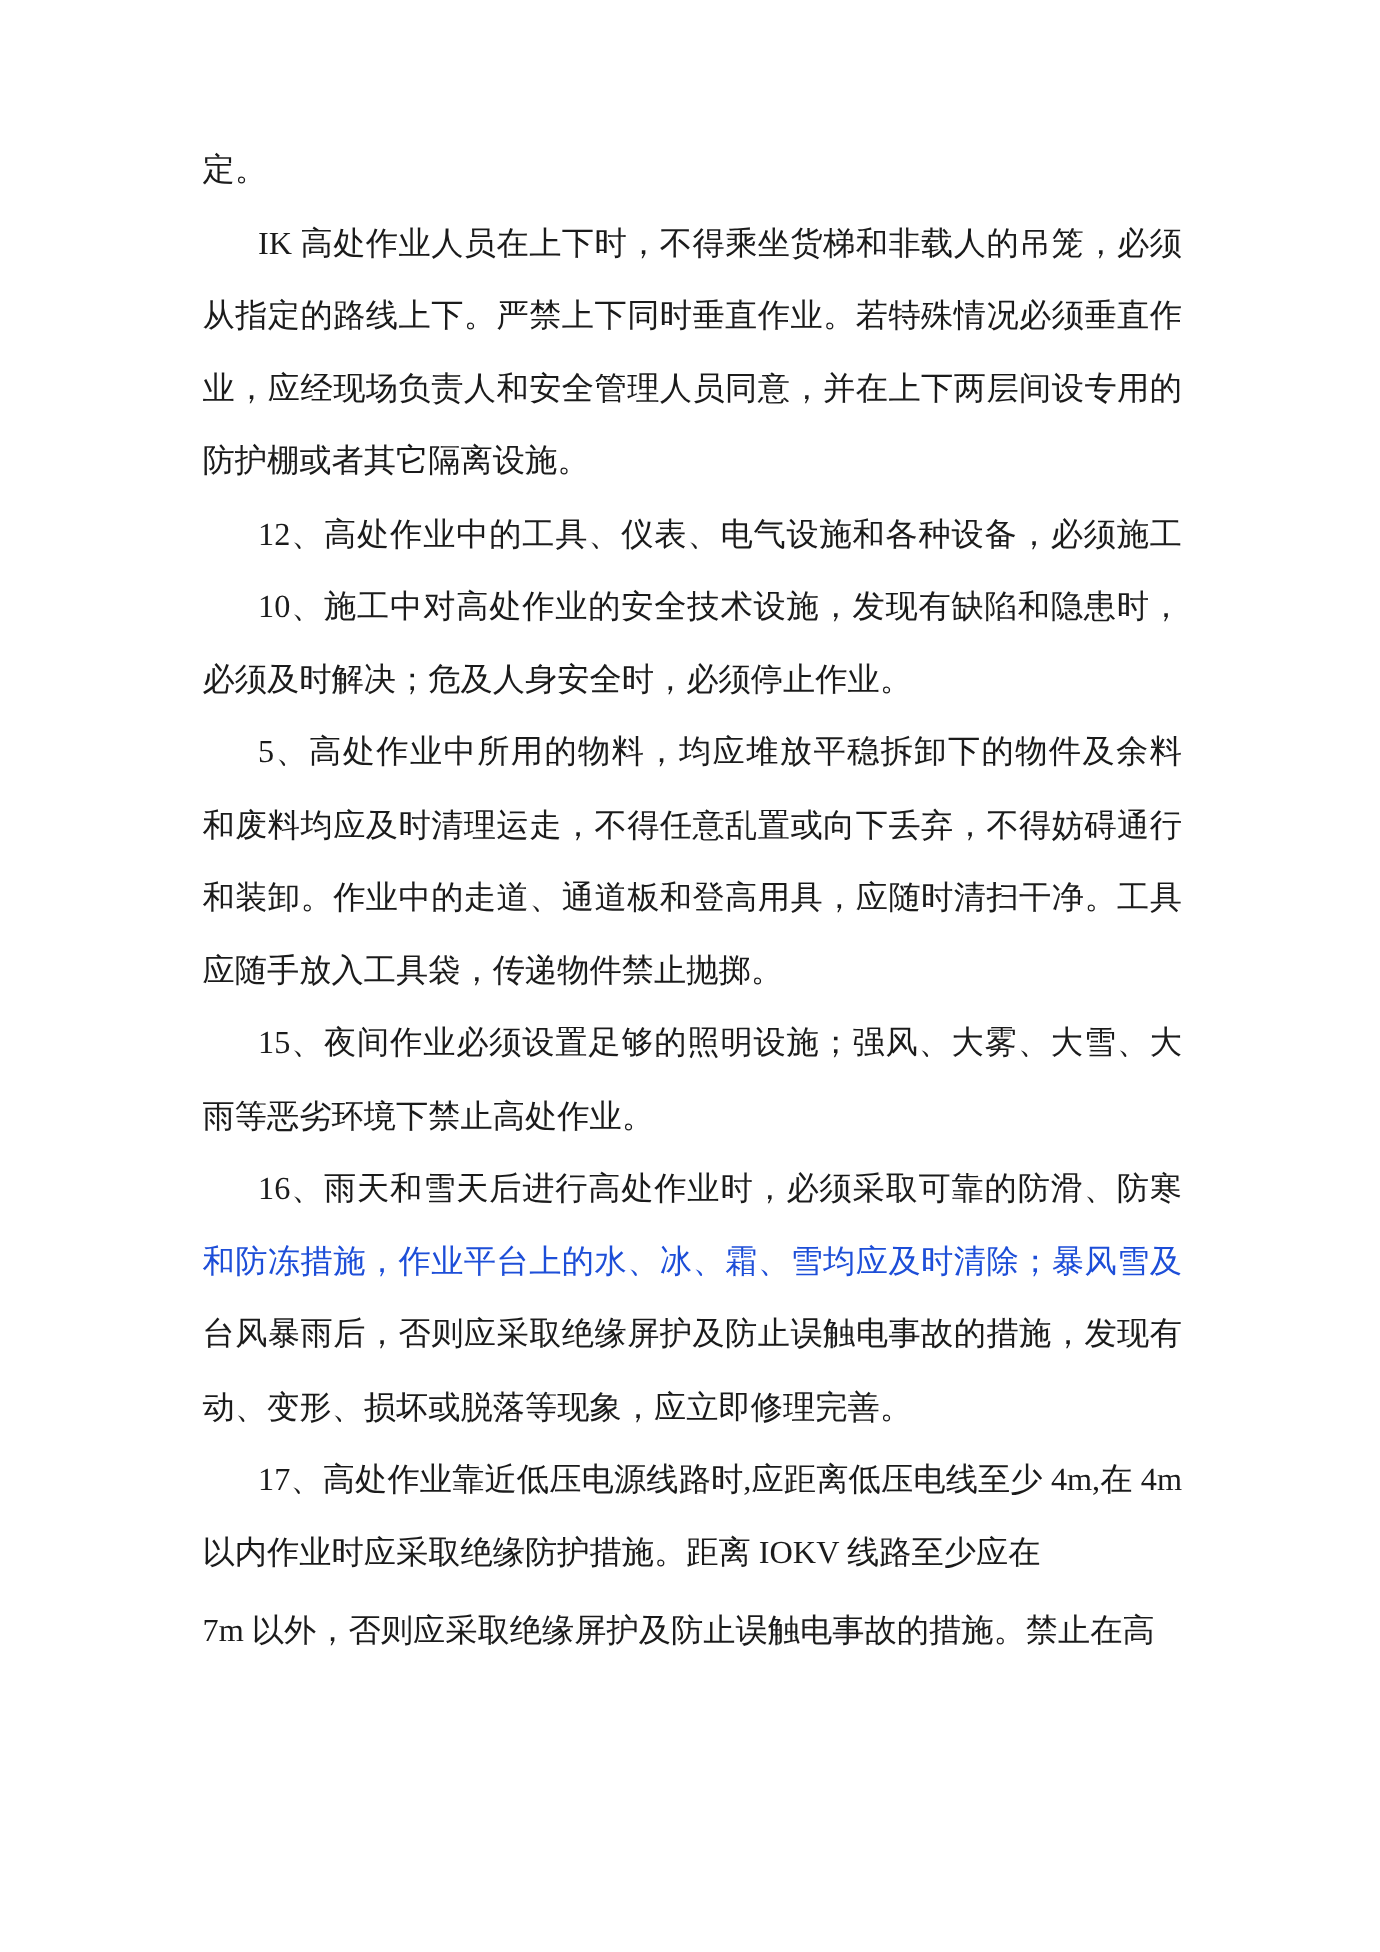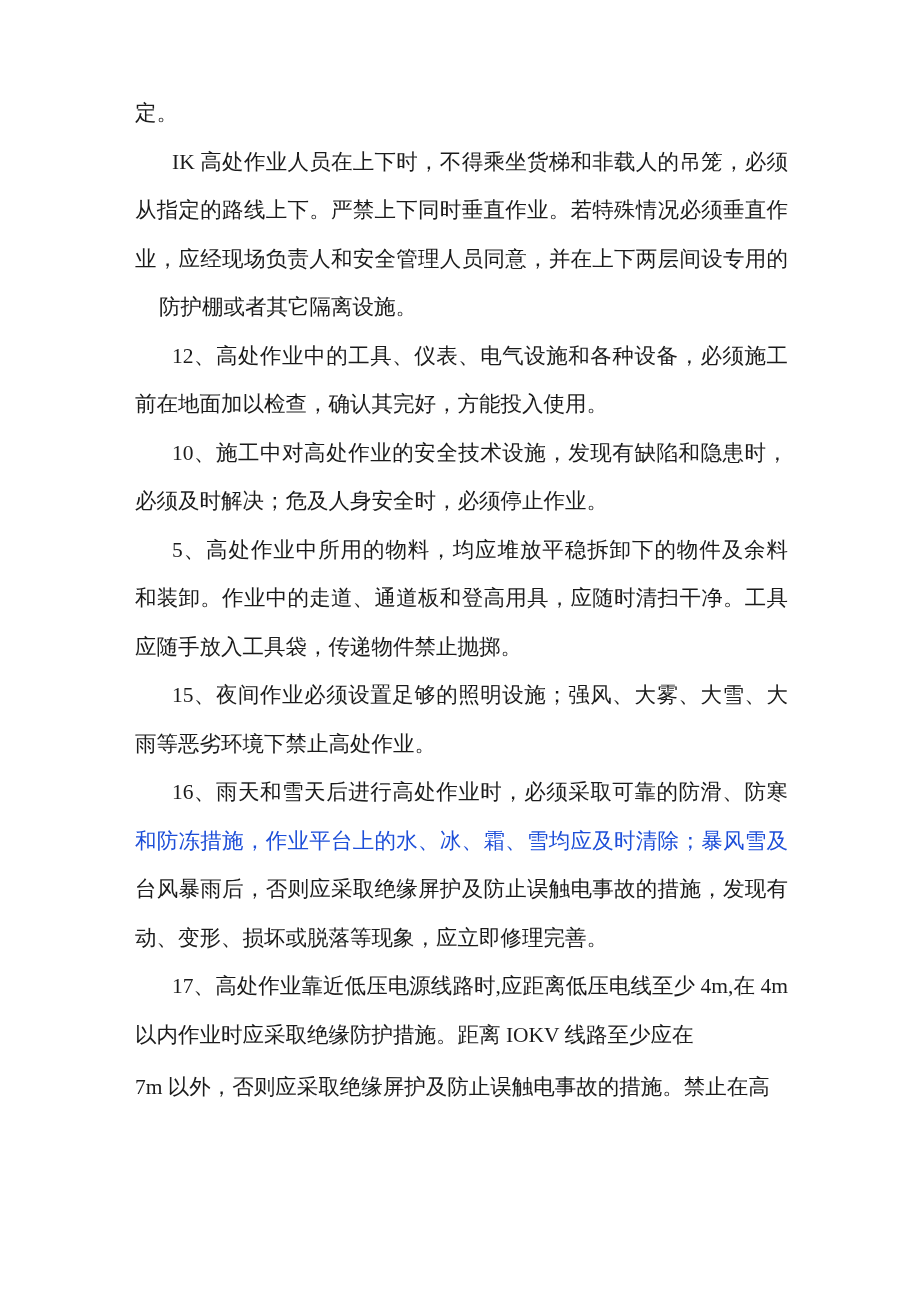--- a/index.html
+++ b/index.html
@@ -52,32 +52,32 @@
 
 <div class="page" style="background: rgb(255, 255, 255);">
   <div class="text-column">
       <div class="para">
         <div class="line first last" style="color: rgb(27, 27, 27);">定。</div>
       </div>
       <div class="para indent">
         <div class="line first" style="color: rgb(27, 27, 27);">IK 高处作业人员在上下时，不得乘坐货梯和非载人的吊笼，必须</div>
         <div class="line" style="color: rgb(27, 27, 27);">从指定的路线上下。严禁上下同时垂直作业。若特殊情况必须垂直作</div>
         <div class="line" style="color: rgb(27, 27, 27);">业，应经现场负责人和安全管理人员同意，并在上下两层间设专用的</div>
-        <div class="line last" style="color: rgb(27, 27, 27); margin-left: 24px;">防护棚或者其它隔离设施。</div>
+        <div class="line last" style="color: rgb(27, 27, 27);">防护棚或者其它隔离设施。</div>
       </div>
       <div class="para indent">
         <div class="line first" style="color: rgb(27, 27, 27);">12、高处作业中的工具、仪表、电气设施和各种设备，必须施工</div>
-        <div class="line last" style="color: rgb(27, 27, 27);">前在地面加以检查，确认其完好，方能投入使用。</div>
       </div>
       <div class="para indent">
         <div class="line first" style="color: rgb(27, 27, 27);">10、施工中对高处作业的安全技术设施，发现有缺陷和隐患时，</div>
         <div class="line last" style="color: rgb(27, 27, 27);">必须及时解决；危及人身安全时，必须停止作业。</div>
       </div>
       <div class="para indent">
         <div class="line first" style="color: rgb(27, 27, 27);">5、高处作业中所用的物料，均应堆放平稳拆卸下的物件及余料</div>
+        <div class="line" style="color: rgb(27, 27, 27);">和废料均应及时清理运走，不得任意乱置或向下丢弃，不得妨碍通行</div>
         <div class="line" style="color: rgb(27, 27, 27);">和装卸。作业中的走道、通道板和登高用具，应随时清扫干净。工具</div>
         <div class="line last" style="color: rgb(27, 27, 27);">应随手放入工具袋，传递物件禁止抛掷。</div>
       </div>
       <div class="para indent">
         <div class="line first" style="color: rgb(27, 27, 27);">15、夜间作业必须设置足够的照明设施；强风、大雾、大雪、大</div>
         <div class="line last" style="color: rgb(27, 27, 27);">雨等恶劣环境下禁止高处作业。</div>
       </div>
       <div class="para indent">
         <div class="line first" style="color: rgb(27, 27, 27);">16、雨天和雪天后进行高处作业时，必须采取可靠的防滑、防寒</div>
         <div class="line" style="color: #1d4ed8;">和防冻措施，作业平台上的水、冰、霜、雪均应及时清除；暴风雪及</div>

